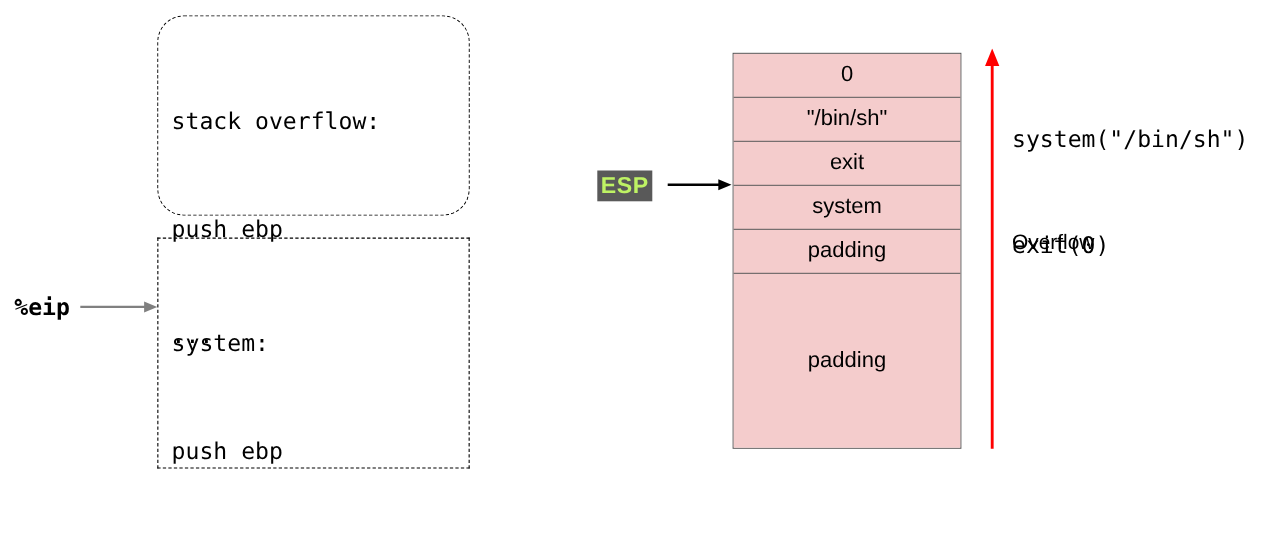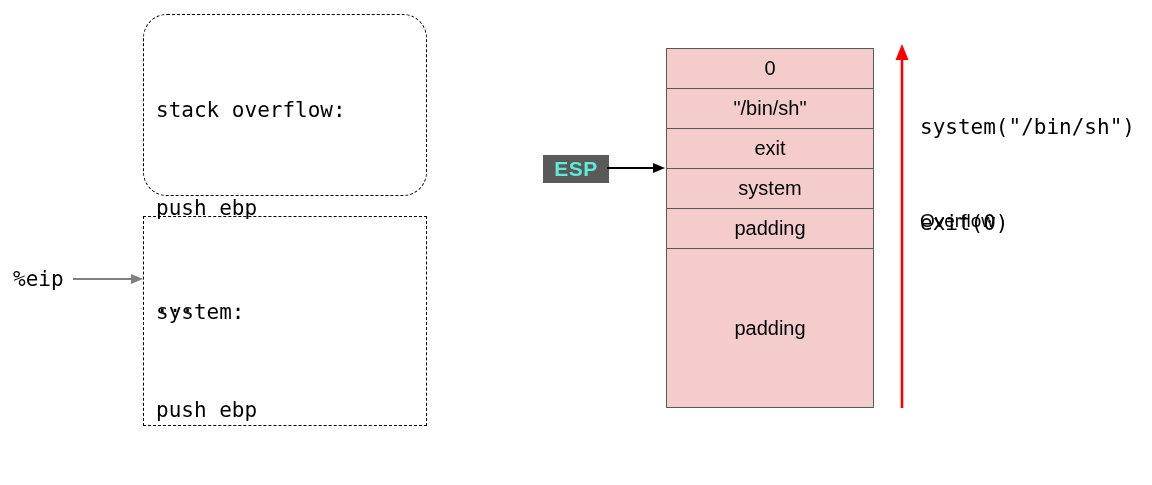--- a/index.html
+++ b/index.html
@@ -31,31 +31,32 @@
   .code-line { height: 32.5px; }
 
   
   .eip-label {
     position: absolute;
     left: 13px;
     top: 266px;
     font-family: "DejaVu Sans Mono", monospace;
     font-size: 21px;
     line-height: 26px;
+    font-weight: bold;
   }
 
   
   .esp-label {
     position: absolute;
     left: 543px;
     top: 155px;
-    width: 66px;
+    width: 50px;
     height: 28px;
     background: #595959;
-    color: #5eead4;
+    color: #bef264;
     font-size: 21px;
     font-weight: bold;
     display: flex;
     align-items: center;
     justify-content: center;
     letter-spacing: 0.5px;
   }
 
   
   .arrow-svg { position: absolute; display: block; }

